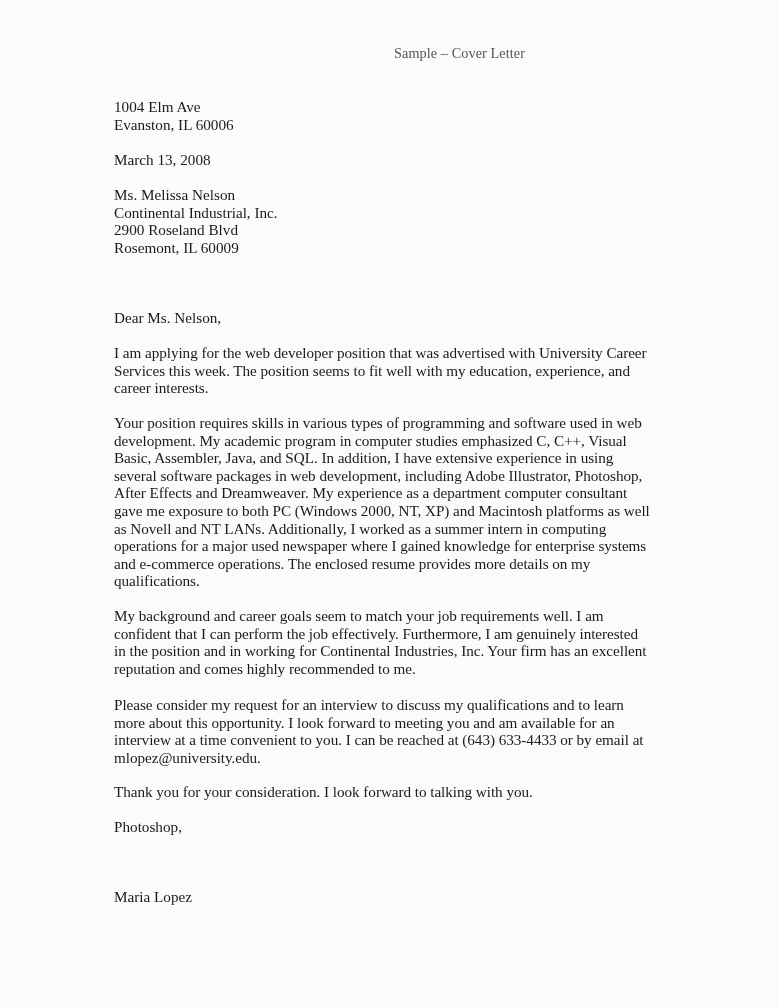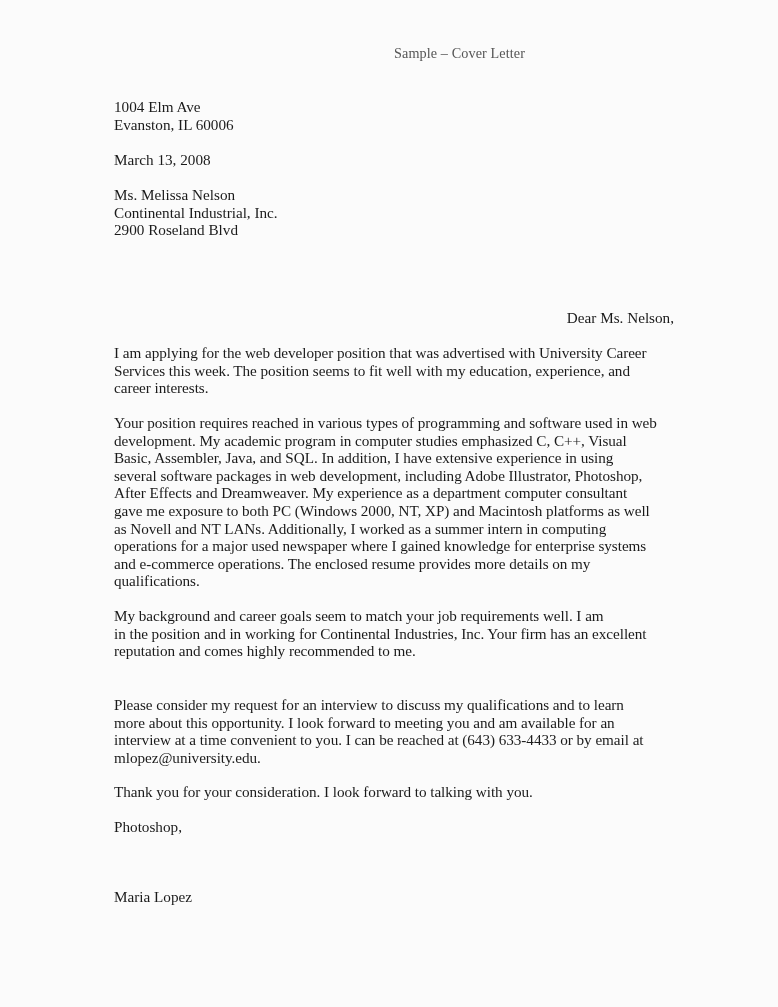--- a/index.html
+++ b/index.html
@@ -40,21 +40,21 @@
       display: block;
       line-height: 17.6px;
       white-space: nowrap;
     }
     .letter-body .line {
       letter-spacing: -0.05px;
     }
     #sender   { top: 98px; }
     #date     { top: 151px; }
     #recipient{ top: 186px; }
-    #salutation { top: 309px; text-align: right; }
+    #salutation { top: 309px; }
     #para1    { top: 344px; }
     #para2    { top: 414px; }
     #para3    { top: 607px; }
     #para4    { top: 696px; }
     #para5    { top: 783px; }
     #closing  { top: 818px; }
     #signature{ top: 888px; }
   </style>
 </head>
 <body>
@@ -69,47 +69,49 @@
   </div>
 
   <div class="block" id="date">
     <span class="line">March 13, 2008</span>
   </div>
 
   <div class="block" id="recipient">
     <span class="line">Ms. Melissa Nelson</span>
     <span class="line">Continental Industrial, Inc.</span>
     <span class="line">2900 Roseland Blvd</span>
+    <span class="line">Rosemont, IL  60009</span>
   </div>
 
   <div class="block" id="salutation">
     <span class="line">Dear Ms. Nelson,</span>
   </div>
 
   <div class="block letter-body" id="para1">
     <span class="line">I am applying for the web developer position that was advertised with University Career</span>
     <span class="line">Services this week.  The position seems to fit well with my education, experience, and</span>
     <span class="line">career interests.</span>
   </div>
 
   <div class="block letter-body" id="para2">
-    <span class="line">Your position requires reached in various types of programming and software used in web</span>
+    <span class="line">Your position requires skills in various types of programming and software used in web</span>
     <span class="line">development.  My academic program in computer studies emphasized C, C++, Visual</span>
     <span class="line">Basic, Assembler, Java, and SQL.  In addition, I have extensive experience in using</span>
     <span class="line">several software packages in web development, including Adobe Illustrator, Photoshop,</span>
     <span class="line">After Effects and Dreamweaver.  My experience as a department computer consultant</span>
     <span class="line">gave me exposure to both PC (Windows 2000, NT, XP) and Macintosh platforms as well</span>
     <span class="line">as Novell and NT LANs.  Additionally, I worked as a summer intern in computing</span>
     <span class="line">operations for a major used newspaper where I gained knowledge for enterprise systems</span>
     <span class="line">and e-commerce operations.  The enclosed resume provides more details on my</span>
     <span class="line">qualifications.</span>
   </div>
 
   <div class="block letter-body" id="para3">
     <span class="line">My background and career goals seem to match your job requirements well.  I am</span>
+    <span class="line">confident that I can perform the job effectively.  Furthermore, I am genuinely interested</span>
     <span class="line">in the position and in working for Continental Industries, Inc.  Your firm has an excellent</span>
     <span class="line">reputation and comes highly recommended to me.</span>
   </div>
 
   <div class="block letter-body" id="para4">
     <span class="line">Please consider my request for an interview to discuss my qualifications and to learn</span>
     <span class="line">more about this opportunity.  I look forward to meeting you and am available for an</span>
     <span class="line">interview at a time convenient to you.  I can be reached at (643) 633-4433 or by email at</span>
     <span class="line">mlopez@university.edu.</span>
   </div>

